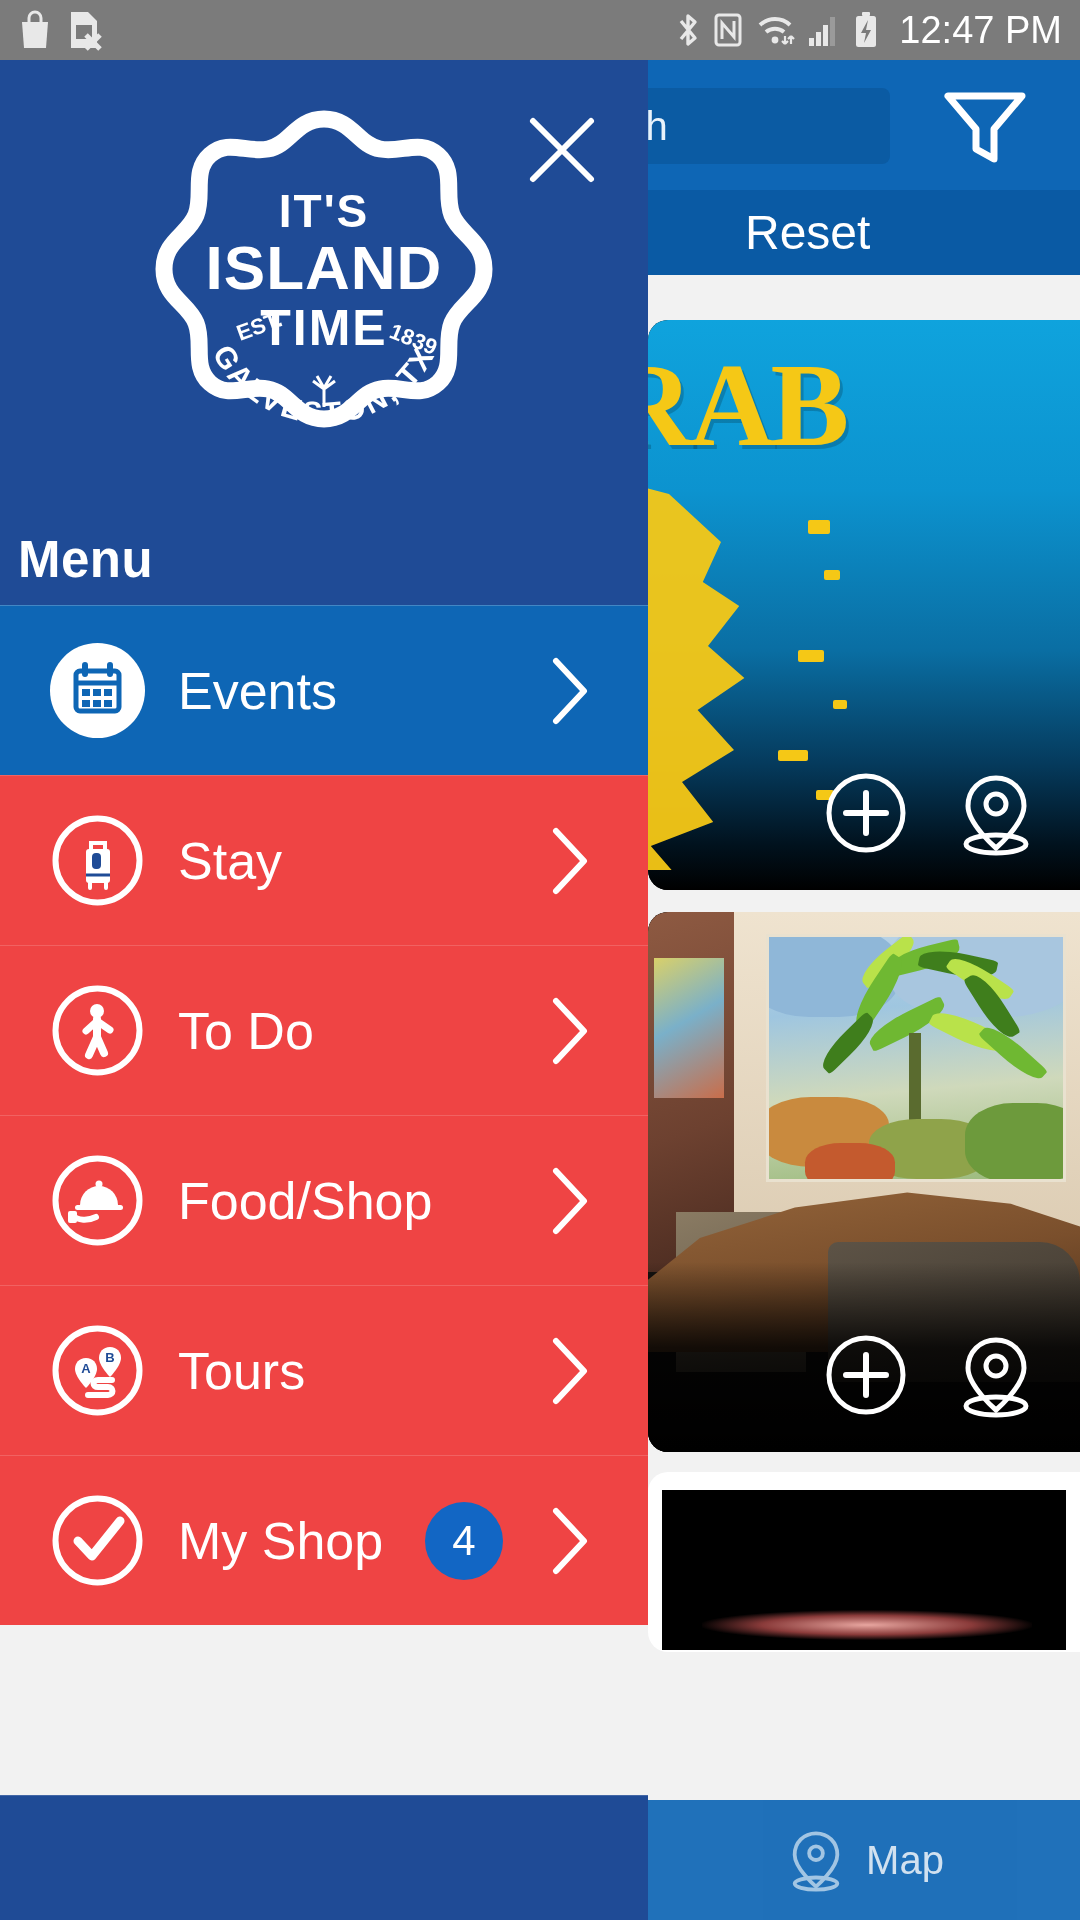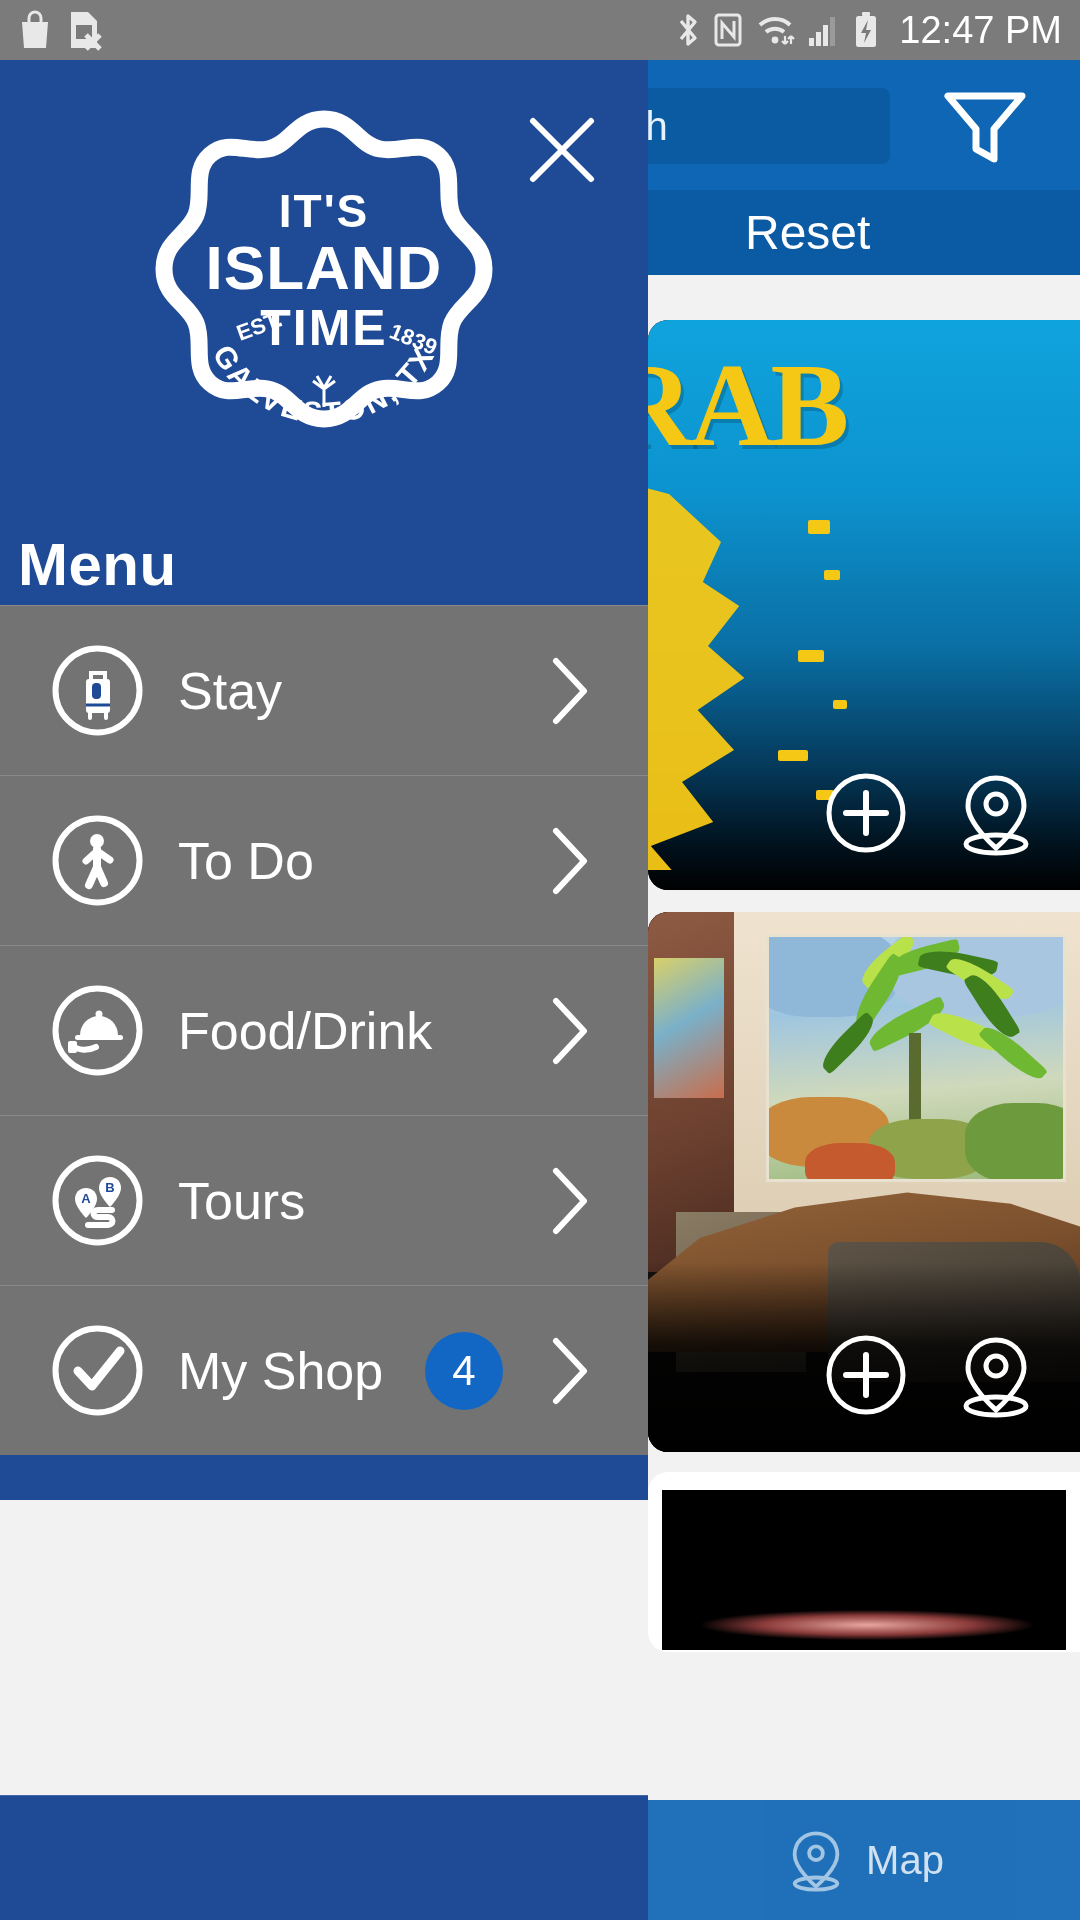--- a/index.html
+++ b/index.html
@@ -105,27 +105,27 @@
     position:absolute; left:0; top:60px; width:648px; height:1440px;
     background:#1f4b96;
   }
   .drawer-head{ position:relative; height:430px; }
   .close-btn{ position:absolute; right:38px; top:42px; width:96px; height:96px;
     display:flex; align-items:center; justify-content:center; }
   .logo-wrap{ position:absolute; left:50%; transform:translateX(-50%); top:40px;
     width:370px; height:340px; display:flex; align-items:center; justify-content:center; }
 
   .menu-title{ position:absolute; left:18px; top:470px; color:#ffffff;
-    font-size:60px; font-weight:bold; letter-spacing:.5px; }
+    font-size:51px; font-weight:bold; letter-spacing:.5px; }
 
   .menu-list{ position:absolute; left:0; top:545px; width:648px; }
   .menu-item{
     position:relative; height:170px; display:flex; align-items:center;
     border-top:1px solid rgba(255,255,255,.16);
-    background:#737373;
+    background:#ef4444;
   }
   .menu-item.active{ background:#0e66b5; border-top-color:rgba(255,255,255,.22); }
   .menu-item .ico{ margin-left:50px; width:95px; height:95px; flex:0 0 95px;
     display:flex; align-items:center; justify-content:center; }
   .menu-item .lbl{ margin-left:33px; color:#ffffff; font-size:52px; }
   .menu-item .chev{ position:absolute; right:56px; }
   .badge{ position:absolute; right:145px; width:78px; height:78px; border-radius:50%;
     background:#1266c4; color:#ffffff; font-size:42px;
     display:flex; align-items:center; justify-content:center; }
   .menu-tail{ position:absolute; left:0; top:1735px; width:648px; height:125px;
@@ -287,20 +287,42 @@
           <path d="M10 10 L68 68 M68 10 L10 68" stroke="#ffffff" stroke-width="6" stroke-linecap="round"></path>
         </svg>
       </span>
     </div>
   </div>
 
   <div class="menu-title">Menu</div>
 
   <div class="menu-list">
 
+    <div class="menu-item active">
+      <span class="ico">
+        <svg width="95" height="95" viewBox="0 0 95 95">
+          <circle cx="47.5" cy="47.5" r="47.5" fill="#ffffff"></circle>
+          <rect x="26" y="28" width="43" height="40" rx="4" fill="none" stroke="#0e66b5" stroke-width="5"></rect>
+          <path d="M26 40 H69" stroke="#0e66b5" stroke-width="5"></path>
+          <path d="M35 22 V31 M60 22 V31" stroke="#0e66b5" stroke-width="6" stroke-linecap="round"></path>
+          <rect x="32" y="46" width="8" height="7" fill="#0e66b5"></rect>
+          <rect x="43" y="46" width="8" height="7" fill="#0e66b5"></rect>
+          <rect x="54" y="46" width="8" height="7" fill="#0e66b5"></rect>
+          <rect x="32" y="57" width="8" height="7" fill="#0e66b5"></rect>
+          <rect x="43" y="57" width="8" height="7" fill="#0e66b5"></rect>
+          <rect x="54" y="57" width="8" height="7" fill="#0e66b5"></rect>
+        </svg>
+      </span>
+      <span class="lbl">Events</span>
+      <span class="chev">
+        <svg width="44" height="72" viewBox="0 0 44 72">
+          <path d="M8 6 L36 36 L8 66" fill="none" stroke="#ffffff" stroke-width="6" stroke-linecap="round" stroke-linejoin="round"></path>
+        </svg>
+      </span>
+    </div>
 
     <div class="menu-item">
       <span class="ico">
         <svg width="95" height="95" viewBox="0 0 95 95">
           <circle cx="47.5" cy="47.5" r="42" fill="none" stroke="#ffffff" stroke-width="6"></circle>
           <rect x="36" y="36" width="24" height="34" rx="3" fill="#ffffff"></rect>
           <path d="M41 36 V30 H55 V36" fill="none" stroke="#ffffff" stroke-width="4"></path>
           <rect x="42" y="40" width="9" height="16" rx="4" fill="#1f4b96"></rect>
           <path d="M36 62 H60" stroke="#1f4b96" stroke-width="3"></path>
           <path d="M40 70 V75 M56 70 V75" stroke="#ffffff" stroke-width="4" stroke-linecap="round"></path>
@@ -336,21 +358,21 @@
       <span class="ico">
         <svg width="95" height="95" viewBox="0 0 95 95">
           <circle cx="47.5" cy="47.5" r="42" fill="none" stroke="#ffffff" stroke-width="6"></circle>
           <path d="M30 52 A19 19 0 0 1 68 52 Z" fill="#ffffff"></path>
           <circle cx="49" cy="31" r="3.5" fill="#ffffff"></circle>
           <rect x="25" y="52" width="48" height="5" rx="2.5" fill="#ffffff"></rect>
           <path d="M22 62 C28 68 38 68 46 64" fill="none" stroke="#ffffff" stroke-width="6" stroke-linecap="round"></path>
           <rect x="18" y="58" width="9" height="12" rx="2" fill="#ffffff"></rect>
         </svg>
       </span>
-      <span class="lbl">Food/Drink</span>
+      <span class="lbl">Food/Shop</span>
       <span class="chev">
         <svg width="44" height="72" viewBox="0 0 44 72">
           <path d="M8 6 L36 36 L8 66" fill="none" stroke="#ffffff" stroke-width="6" stroke-linecap="round" stroke-linejoin="round"></path>
         </svg>
       </span>
     </div>
 
 
     <div class="menu-item">
       <span class="ico">

